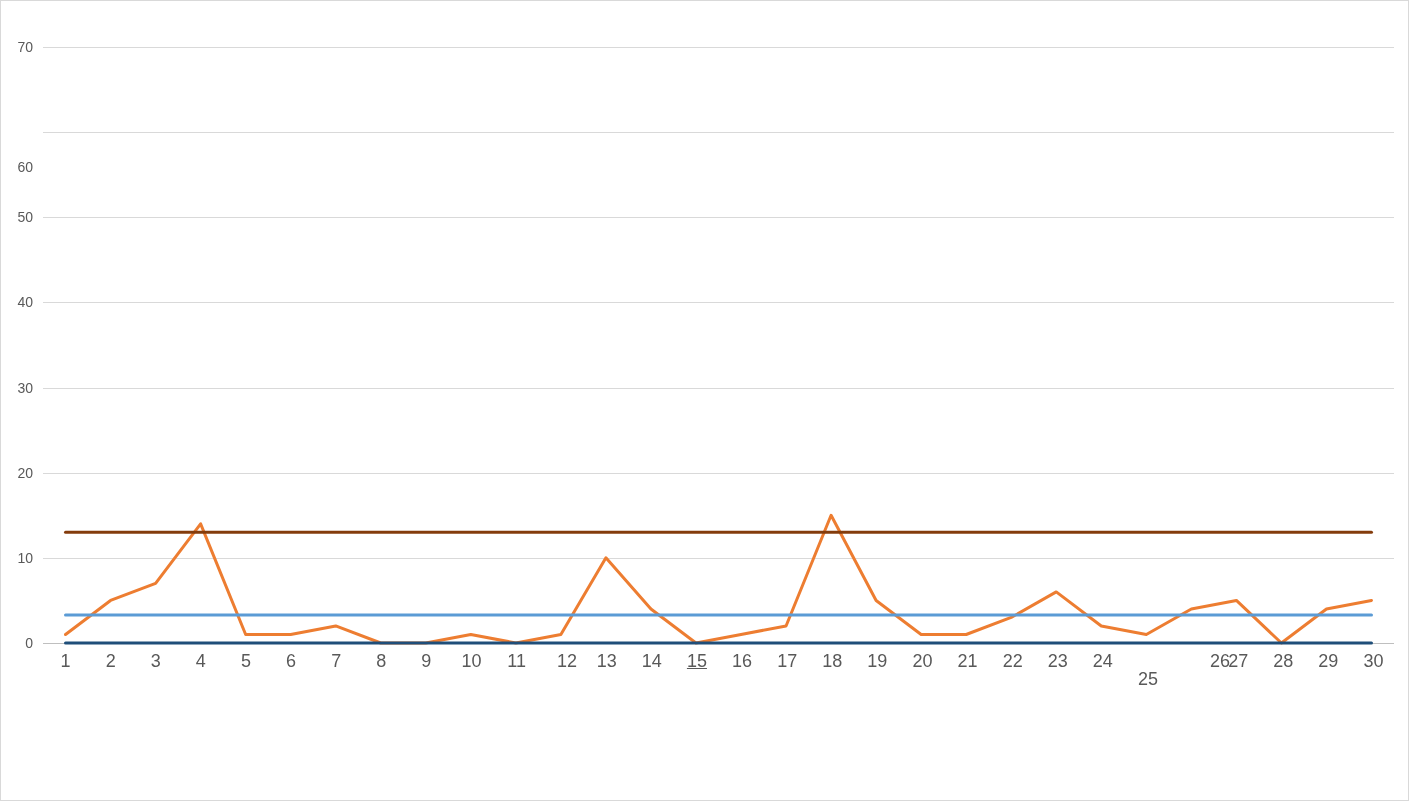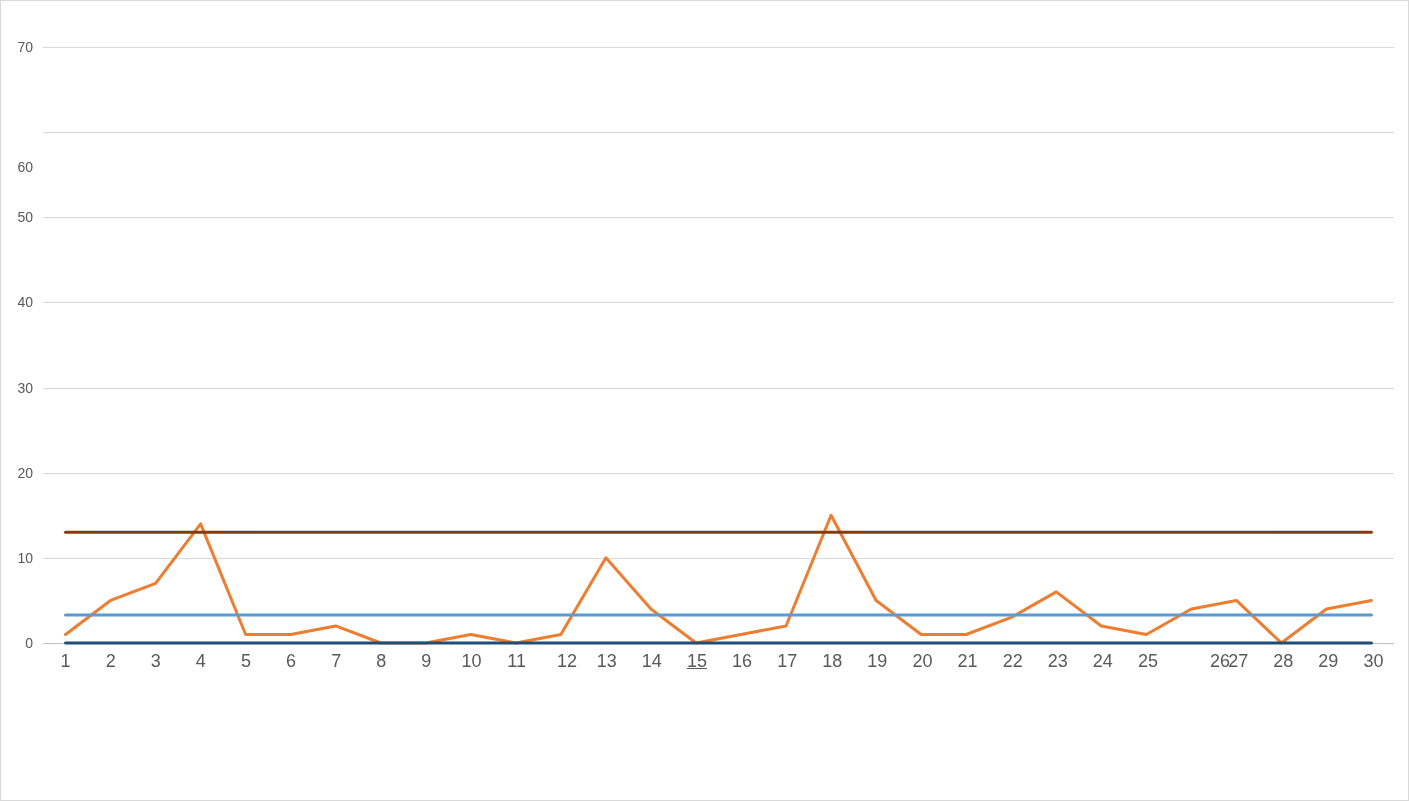--- a/index.html
+++ b/index.html
@@ -103,21 +103,21 @@
         <div class="x-tick" style="left: 653.95px; text-decoration: underline;">15</div>
         <div class="x-tick" style="left: 699.05px;">16</div>
         <div class="x-tick" style="left: 744.15px;">17</div>
         <div class="x-tick" style="left: 789.25px;">18</div>
         <div class="x-tick" style="left: 834.35px;">19</div>
         <div class="x-tick" style="left: 879.45px;">20</div>
         <div class="x-tick" style="left: 924.55px;">21</div>
         <div class="x-tick" style="left: 969.65px;">22</div>
         <div class="x-tick" style="left: 1014.75px;">23</div>
         <div class="x-tick" style="left: 1059.85px;">24</div>
-        <div class="x-tick" style="left: 1104.95px;">25</div>
+        <div class="x-tick" style="left: 1104.95px; margin-top: 18px;">25</div>
         <div class="x-tick" style="left: 1150.05px; margin-left: 27px;">26</div>
         <div class="x-tick" style="left: 1195.15px;">27</div>
         <div class="x-tick" style="left: 1240.25px;">28</div>
         <div class="x-tick" style="left: 1285.35px;">29</div>
         <div class="x-tick" style="left: 1330.45px;">30</div>
       </div>
     <svg class="lines" id="lines" preserveAspectRatio="none" viewBox="0 0 1353 630">
         <path d="M22.55 621.49 L67.65 587.43 L112.75 570.41 L157.85 510.81 L202.95 621.49 L248.05 621.49 L293.15 612.97 L338.25 630.00 L383.35 630.00 L428.45 621.49 L473.55 630.00 L518.65 621.49 L563.75 544.86 L608.85 595.95 L653.95 630.00 L699.05 621.49 L744.15 612.97 L789.25 502.30 L834.35 587.43 L879.45 621.49 L924.55 621.49 L969.65 604.46 L1014.75 578.92 L1059.85 612.97 L1104.95 621.49 L1150.05 595.95 L1195.15 587.43 L1240.25 630.00 L1285.35 595.95 L1330.45 587.43" fill="none" stroke="#ED7D31" stroke-width="3" stroke-linejoin="round" stroke-linecap="round"></path>
         <path d="M22.55 519.32 L67.65 519.32 L112.75 519.32 L157.85 519.32 L202.95 519.32 L248.05 519.32 L293.15 519.32 L338.25 519.32 L383.35 519.32 L428.45 519.32 L473.55 519.32 L518.65 519.32 L563.75 519.32 L608.85 519.32 L653.95 519.32 L699.05 519.32 L744.15 519.32 L789.25 519.32 L834.35 519.32 L879.45 519.32 L924.55 519.32 L969.65 519.32 L1014.75 519.32 L1059.85 519.32 L1104.95 519.32 L1150.05 519.32 L1195.15 519.32 L1240.25 519.32 L1285.35 519.32 L1330.45 519.32" fill="none" stroke="#843C0C" stroke-width="3" stroke-linejoin="round" stroke-linecap="round"></path>
         <path d="M22.55 601.91 L67.65 601.91 L112.75 601.91 L157.85 601.91 L202.95 601.91 L248.05 601.91 L293.15 601.91 L338.25 601.91 L383.35 601.91 L428.45 601.91 L473.55 601.91 L518.65 601.91 L563.75 601.91 L608.85 601.91 L653.95 601.91 L699.05 601.91 L744.15 601.91 L789.25 601.91 L834.35 601.91 L879.45 601.91 L924.55 601.91 L969.65 601.91 L1014.75 601.91 L1059.85 601.91 L1104.95 601.91 L1150.05 601.91 L1195.15 601.91 L1240.25 601.91 L1285.35 601.91 L1330.45 601.91" fill="none" stroke="#5B9BD5" stroke-width="3" stroke-linejoin="round" stroke-linecap="round"></path>

